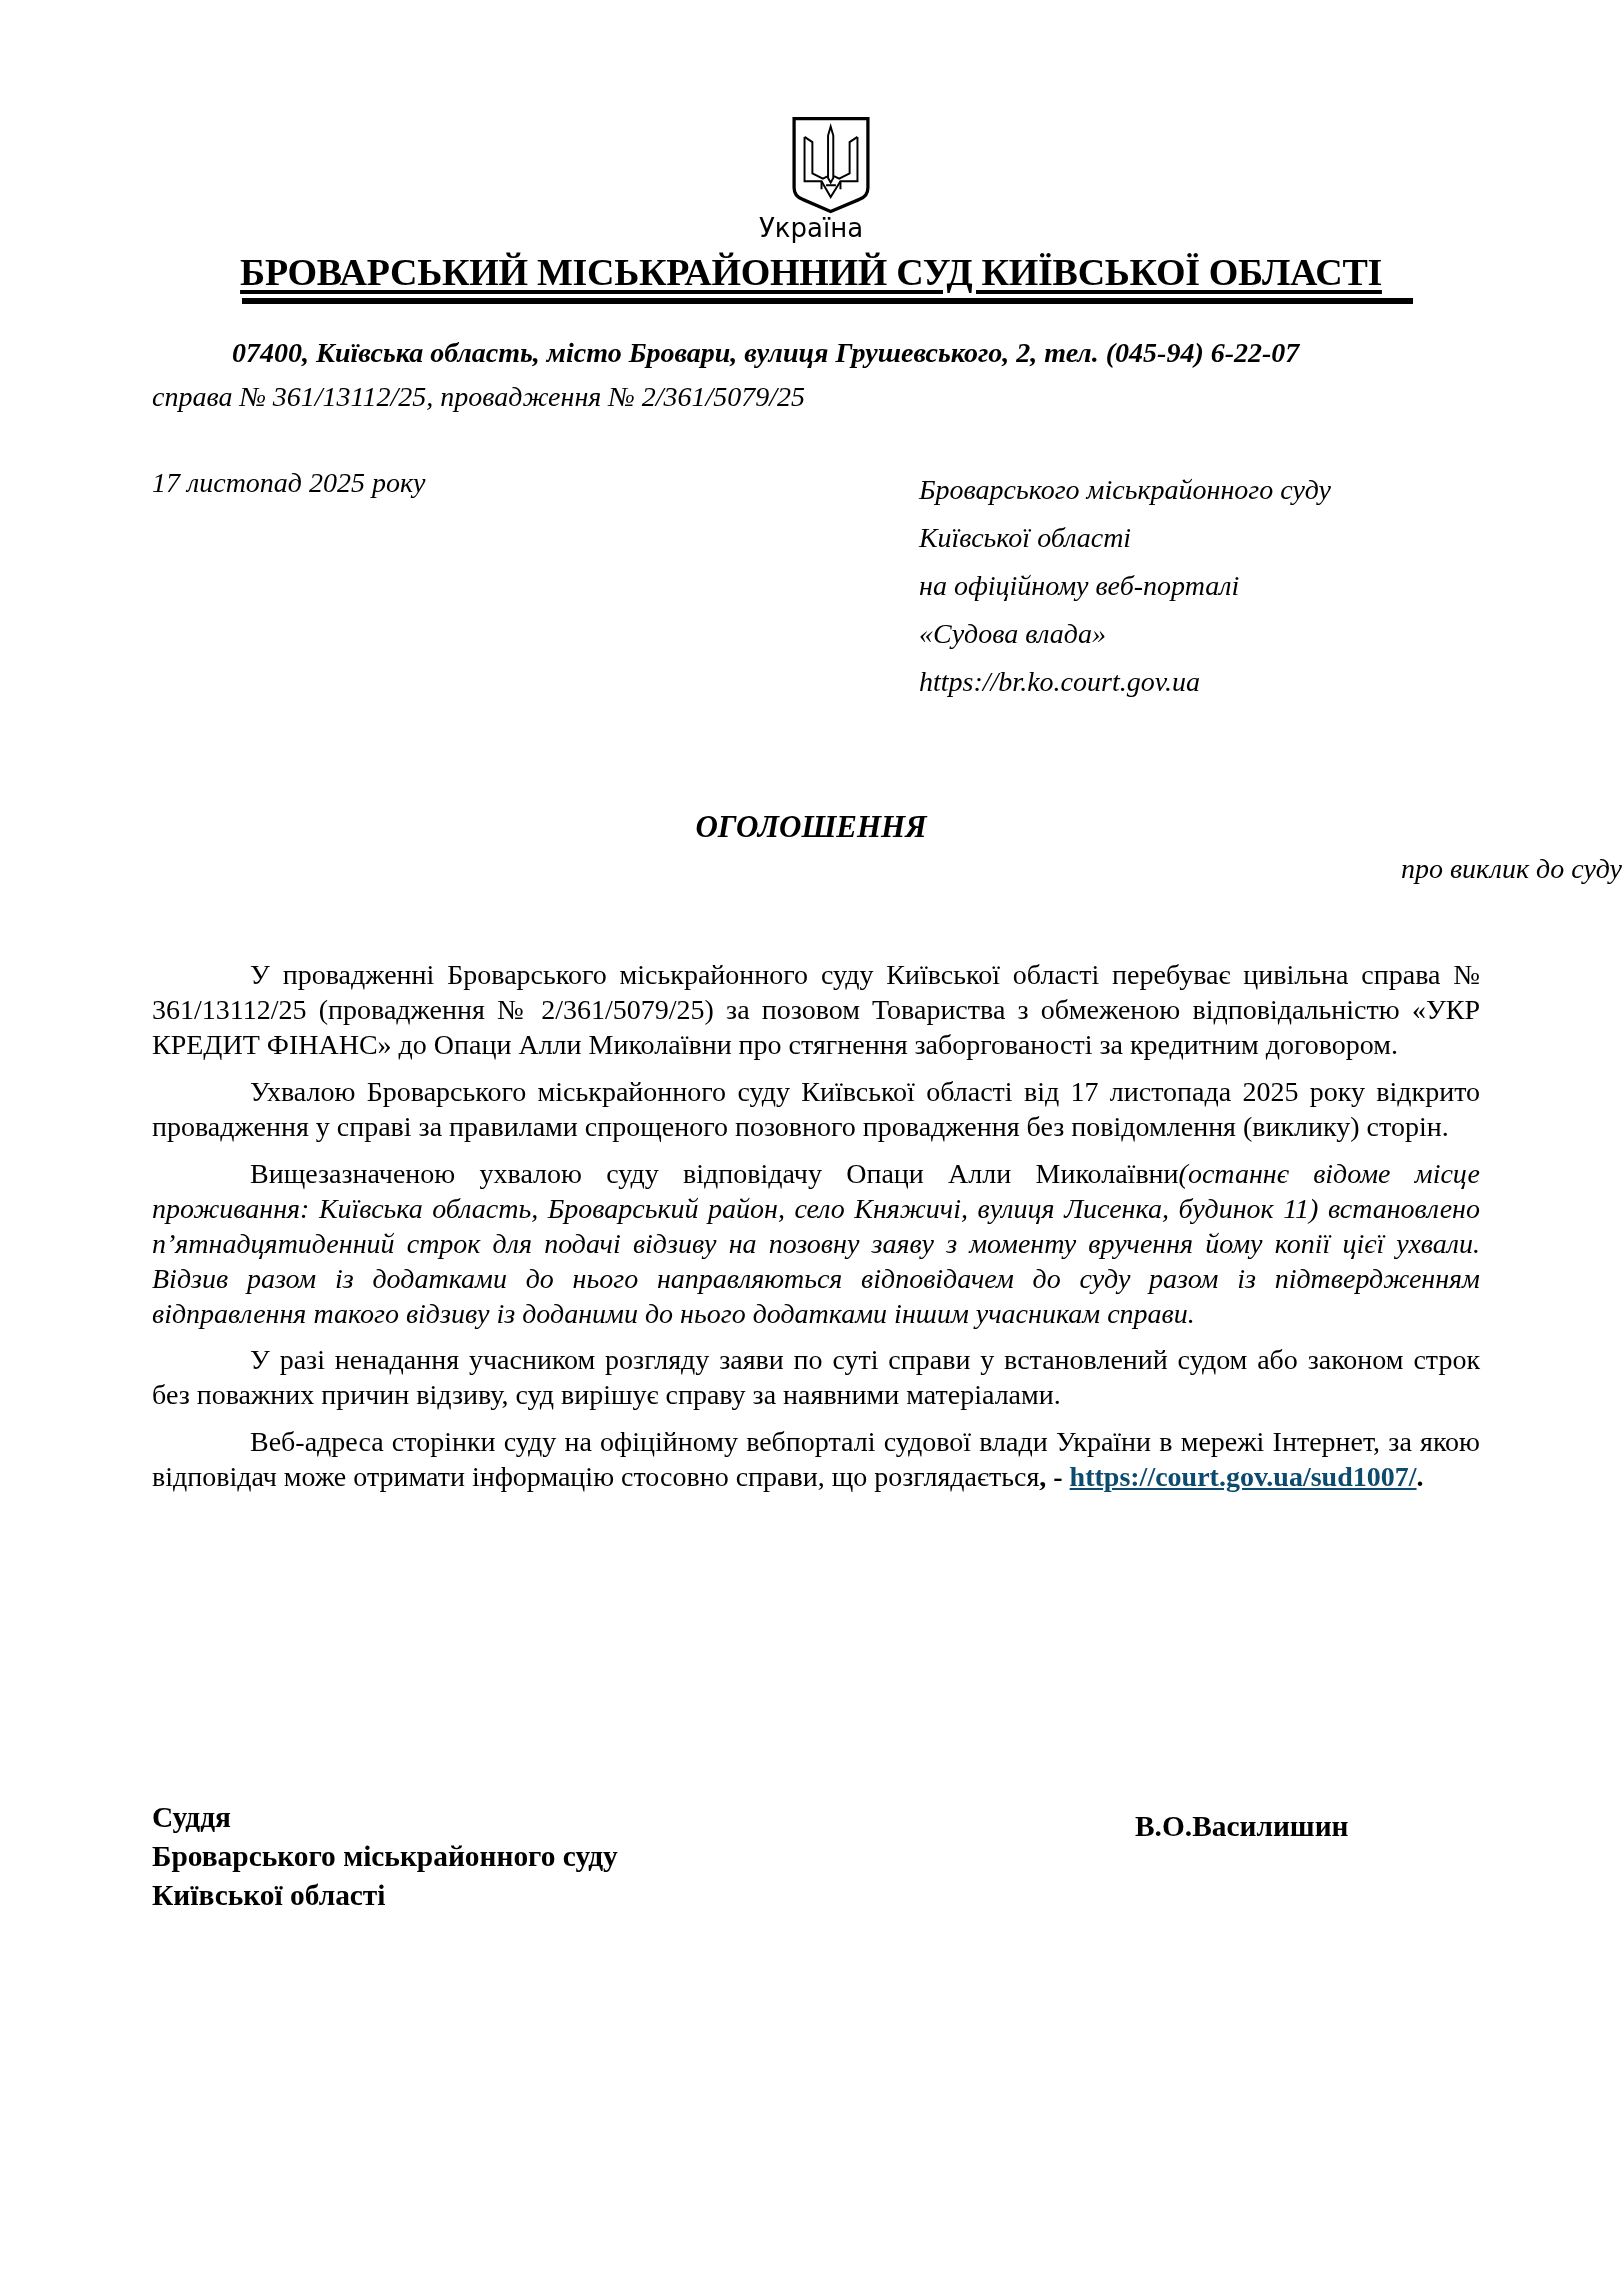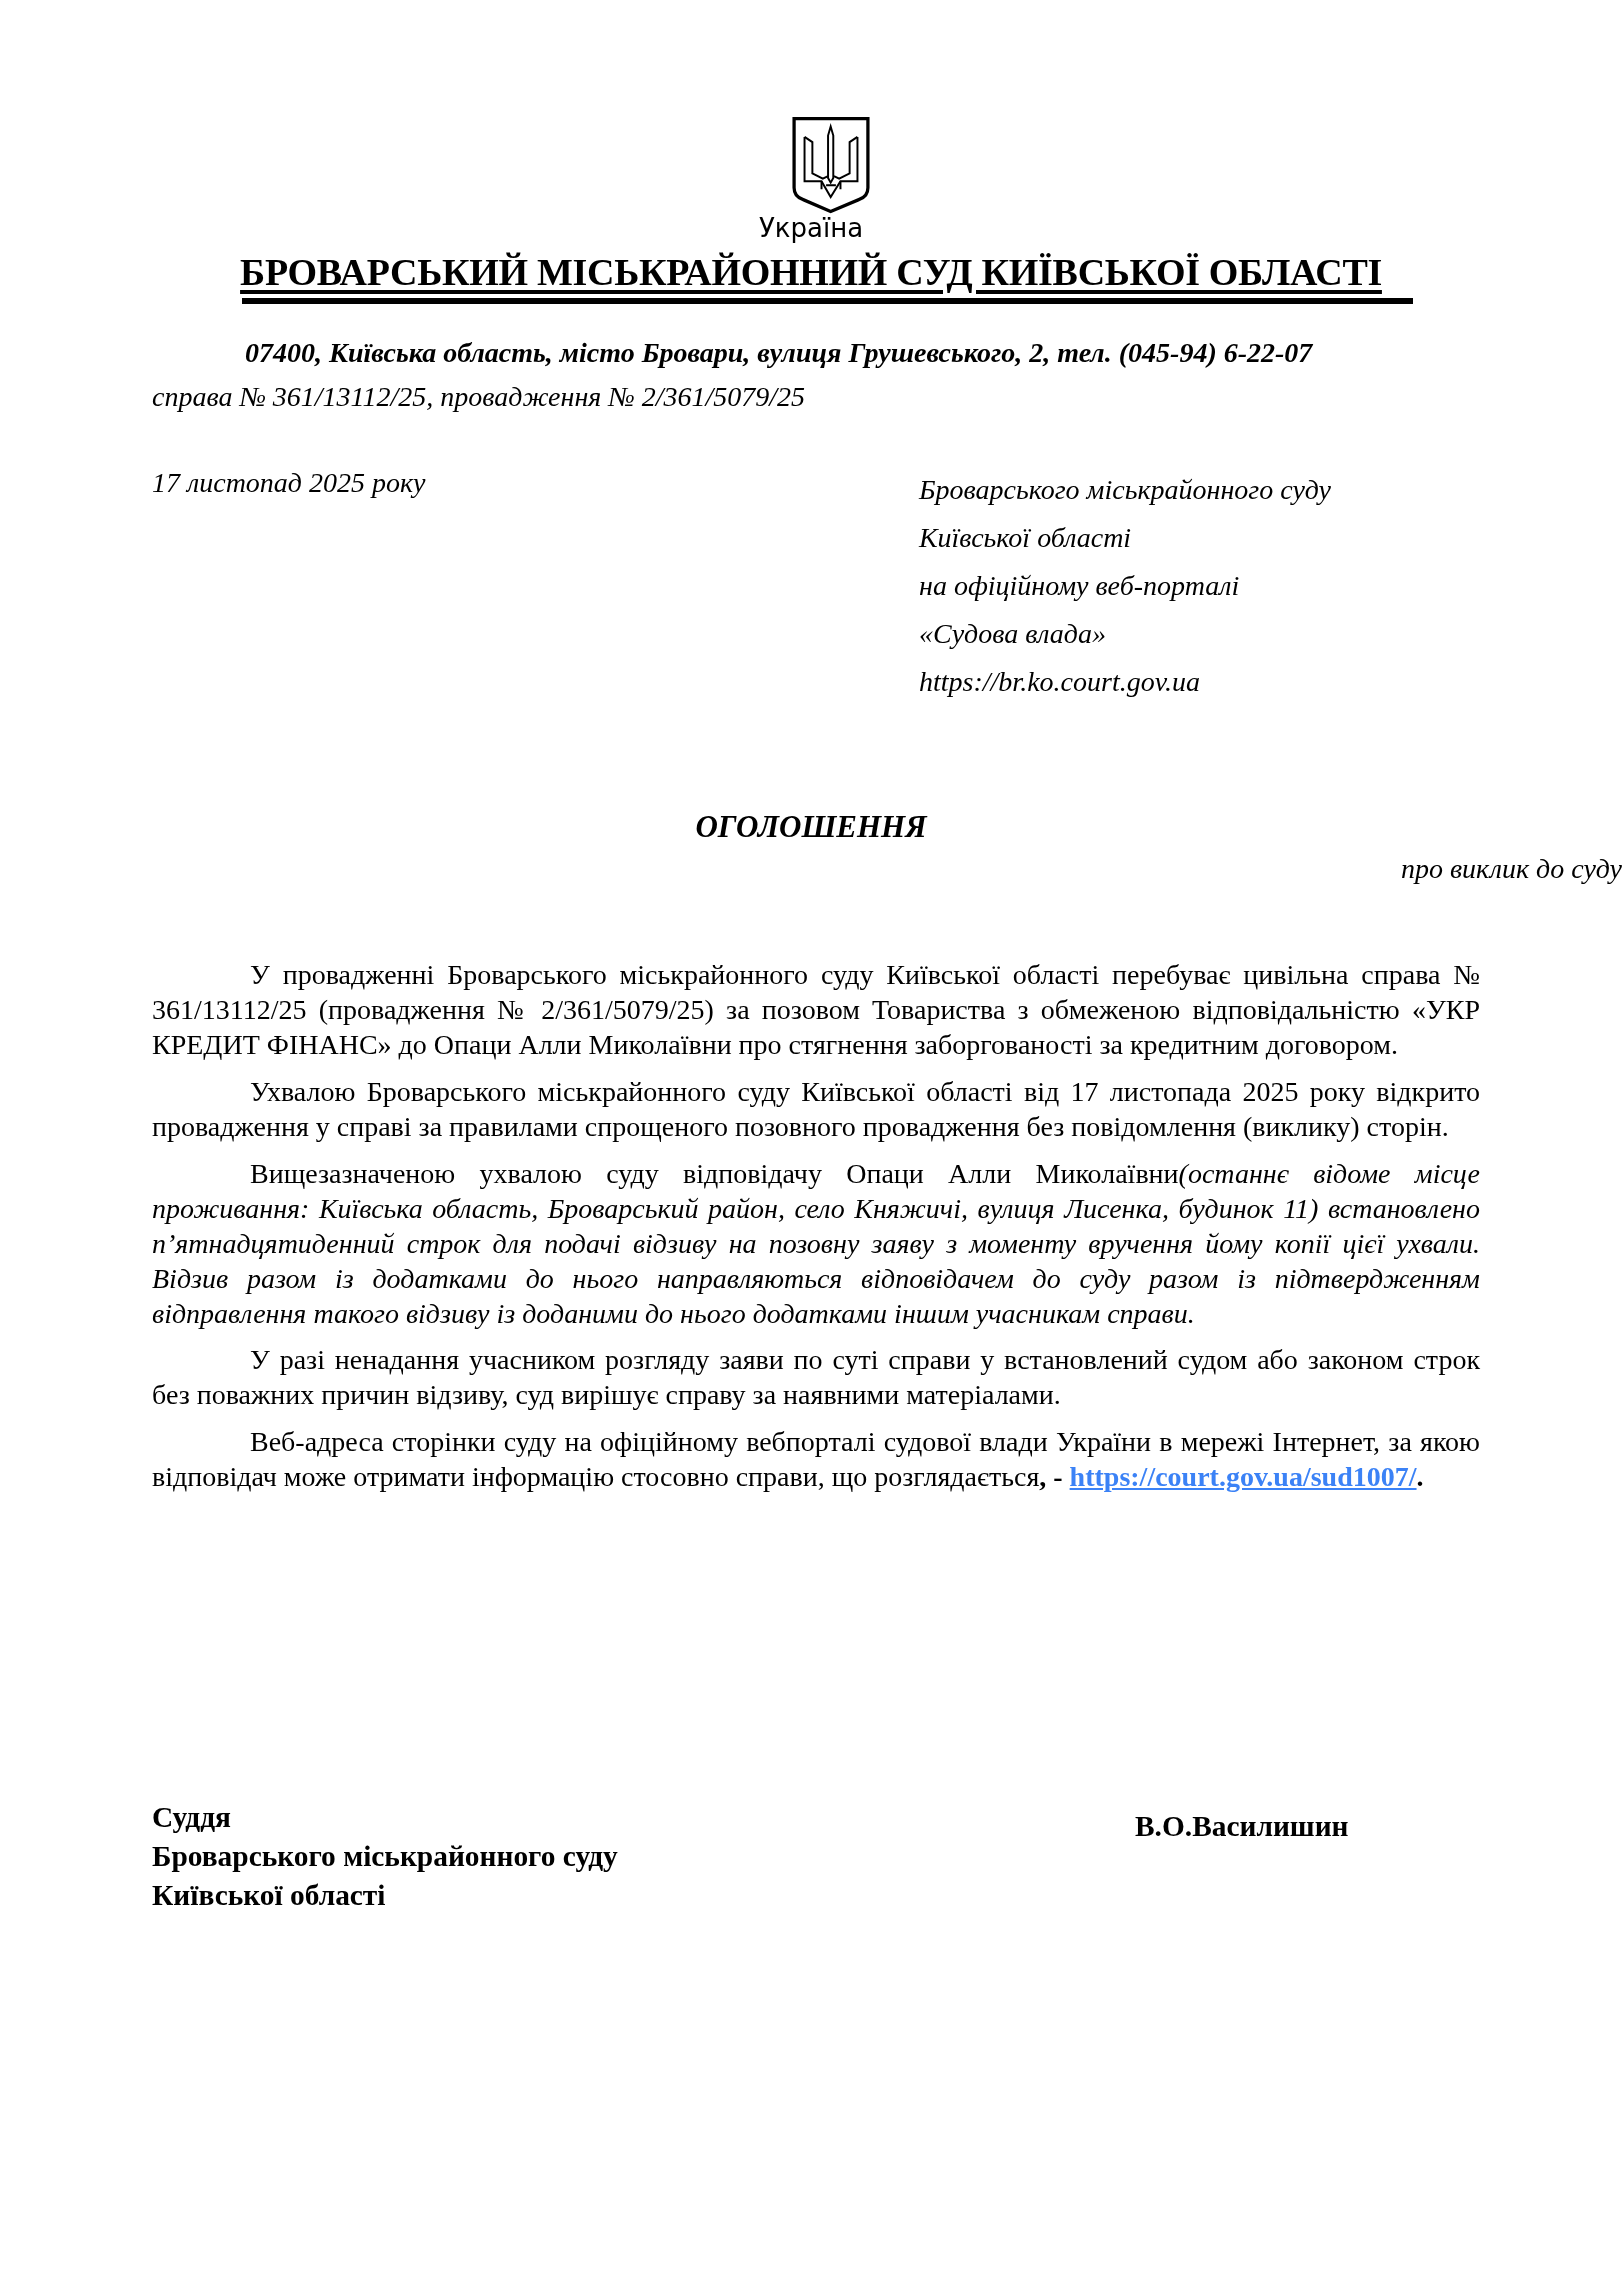--- a/index.html
+++ b/index.html
@@ -9,39 +9,39 @@
 
     .emblem { position: absolute; left: 790px; top: 116px; width: 82px; height: 98px; }
     .country { position: absolute; left: 0; width: 1622px; top: 213px; text-align: center;
                font-family: "DejaVu Sans", sans-serif; font-size: 26px; line-height: 31px; }
 
     .court-title { position: absolute; left: 0; width: 1622px; top: 251px; text-align: center;
                    font-weight: bold; font-size: 38px; line-height: 42px; letter-spacing: -0.3px; }
     .court-title span { text-decoration: underline; text-decoration-thickness: 3.9px; text-underline-offset: 5.2px; text-align: center; }
     .thick-rule { position: absolute; left: 242px; width: 1171px; top: 298px; height: 5.9px; background: #000; }
 
-    .address { position: absolute; left: 245px; top: 336px; font-style: italic; font-weight: bold;
+    .address { position: absolute; left: 232px; top: 336px; font-style: italic; font-weight: bold;
                font-size: 28px; line-height: 34px; }
     .case-line { position: absolute; left: 152px; top: 380px; font-style: italic;
                  font-size: 28px; line-height: 34px; }
 
     .date { position: absolute; left: 152px; top: 466px; font-style: italic; font-size: 28px; line-height: 34px; }
     .website-block { position: absolute; left: 919px; top: 466px; font-style: italic; font-size: 28px; line-height: 48px; }
     .website-block .first { padding-left: 92px; }
 
     .notice-title { position: absolute; left: 0; width: 1622px; top: 807px; text-align: center;
                     font-weight: bold; font-style: italic; font-size: 31px; line-height: 39px; }
     .notice-sub { position: absolute; left: 0; width: 1622px; top: 852px; text-align: right;
                   font-style: italic; font-size: 28px; line-height: 34px; }
 
     .body-text { position: absolute; left: 152px; width: 1328px; top: 957px;
                  font-size: 28px; line-height: 35px; text-align: justify; }
     .body-text p { margin: 0 0 11.8px 0; text-indent: 98px; }
     .body-text em { font-style: italic; }
-    .link { color: #3b82f6; font-weight: bold; text-decoration: underline; }
+    .link { color: #0c4a6e; font-weight: bold; text-decoration: underline; }
     .bold { font-weight: bold; }
 
     .signature { position: absolute; left: 152px; top: 1798px; font-weight: bold;
                  font-size: 29.4px; line-height: 39px; }
     .judge-name { position: absolute; left: 1135px; top: 1807px; font-weight: bold;
                   font-size: 29.4px; line-height: 39px; }
   </style>
 </head>
 <body>
 

